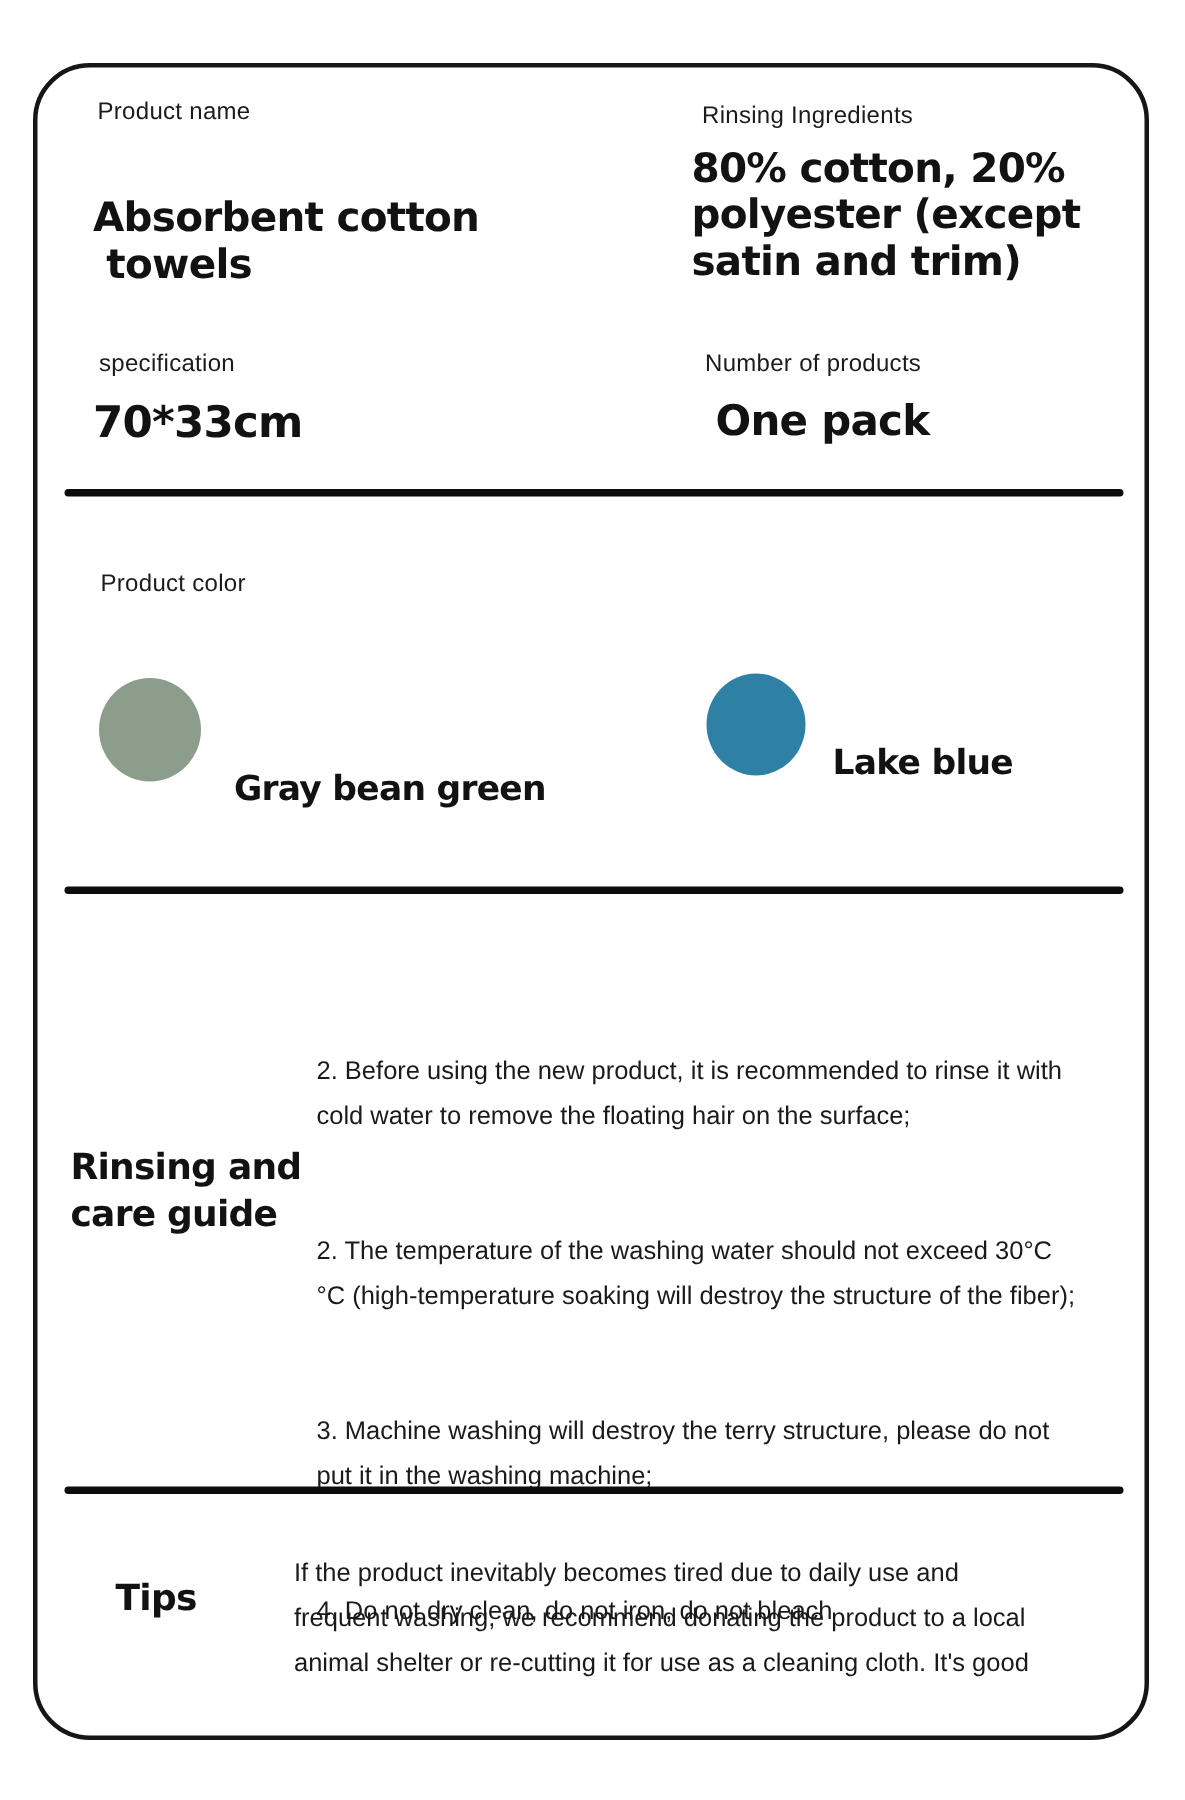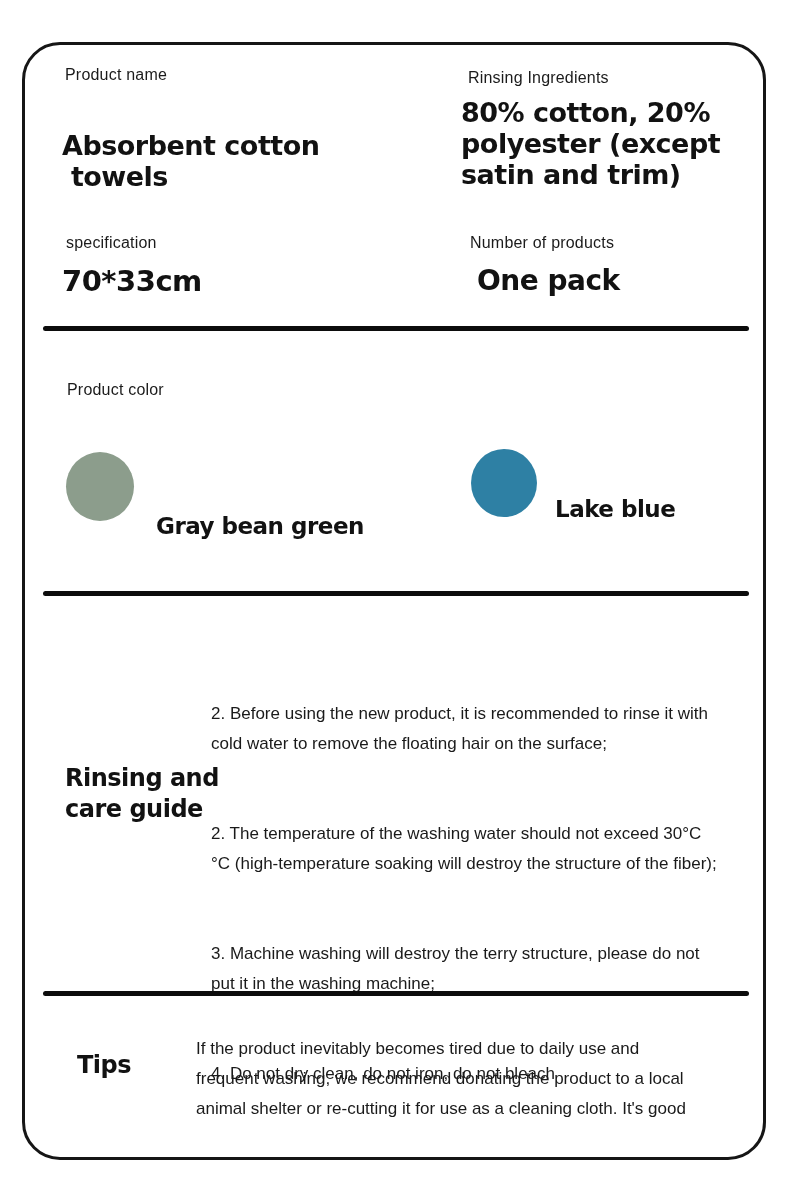--- a/index.html
+++ b/index.html
@@ -111,21 +111,21 @@
   <div class="field-label" style="left:42px; top:336px;">Product color</div>
 
   <div class="swatch" style="left: 41px; top: 407px; width: 68px; height: 69px; background-color: rgb(140, 157, 140);"></div>
   <div class="swatch-name" style="left:131px; top:428px;margin-top:40px;">Gray bean green</div>
 
   <div class="swatch" style="left: 446px; top: 404px; width: 66px; height: 68px; background-color: rgb(46, 128, 164);"></div>
   <div class="swatch-name" style="left:530px; top:431px;margin-top:20px;">Lake blue</div>
 
   <div class="divider" style="top:546px;"></div>
 
-  <div class="section-heading" style="left:22px; top:718px;margin-left:18px;">Rinsing and
+  <div class="section-heading" style="left:22px; top:718px;">Rinsing and
 care guide</div>
 
   <div class="body-text care-list" style="left:186px; top:594px;">
     <div class="care-item">2. Before using the new product, it is recommended to rinse it with
 cold water to remove the floating hair on the surface;</div>
     <div class="care-item">2. The temperature of the washing water should not exceed 30°C
 °C (high-temperature soaking will destroy the structure of the fiber);</div>
     <div class="care-item">3. Machine washing will destroy the terry structure, please do not
 put it in the washing machine;</div>
     <div class="care-item">4. Do not dry clean, do not iron, do not bleach</div>

